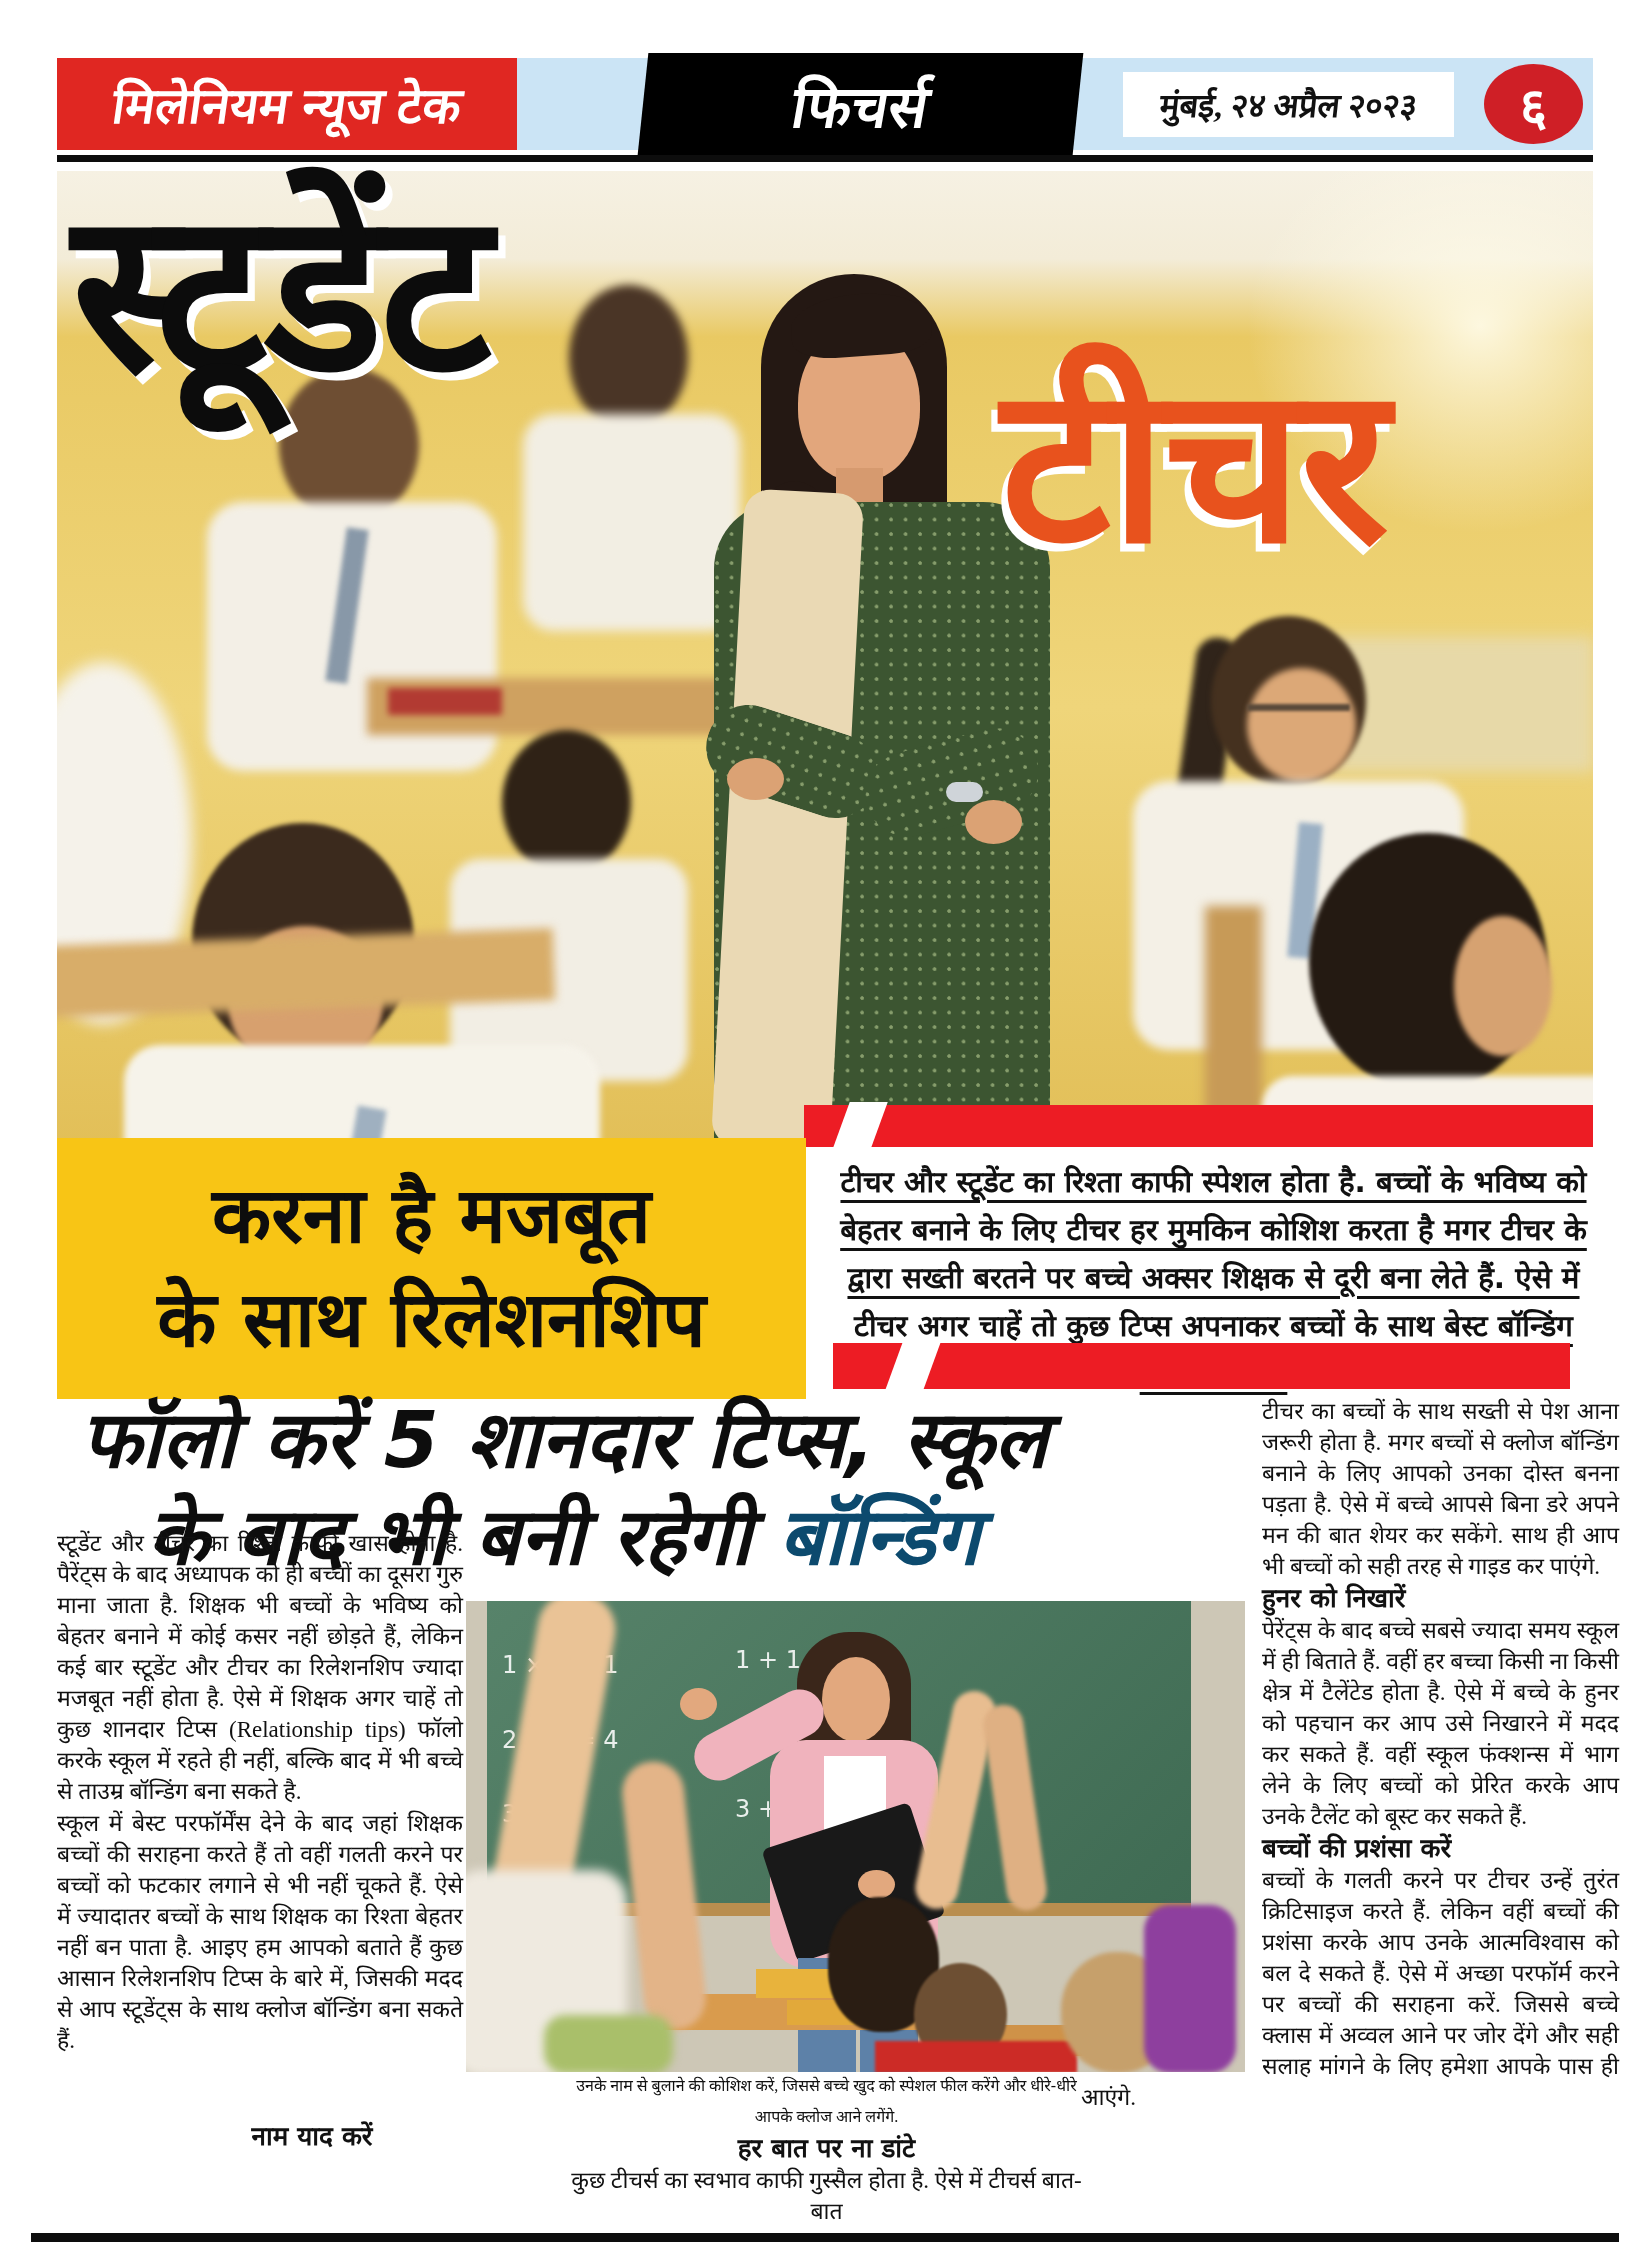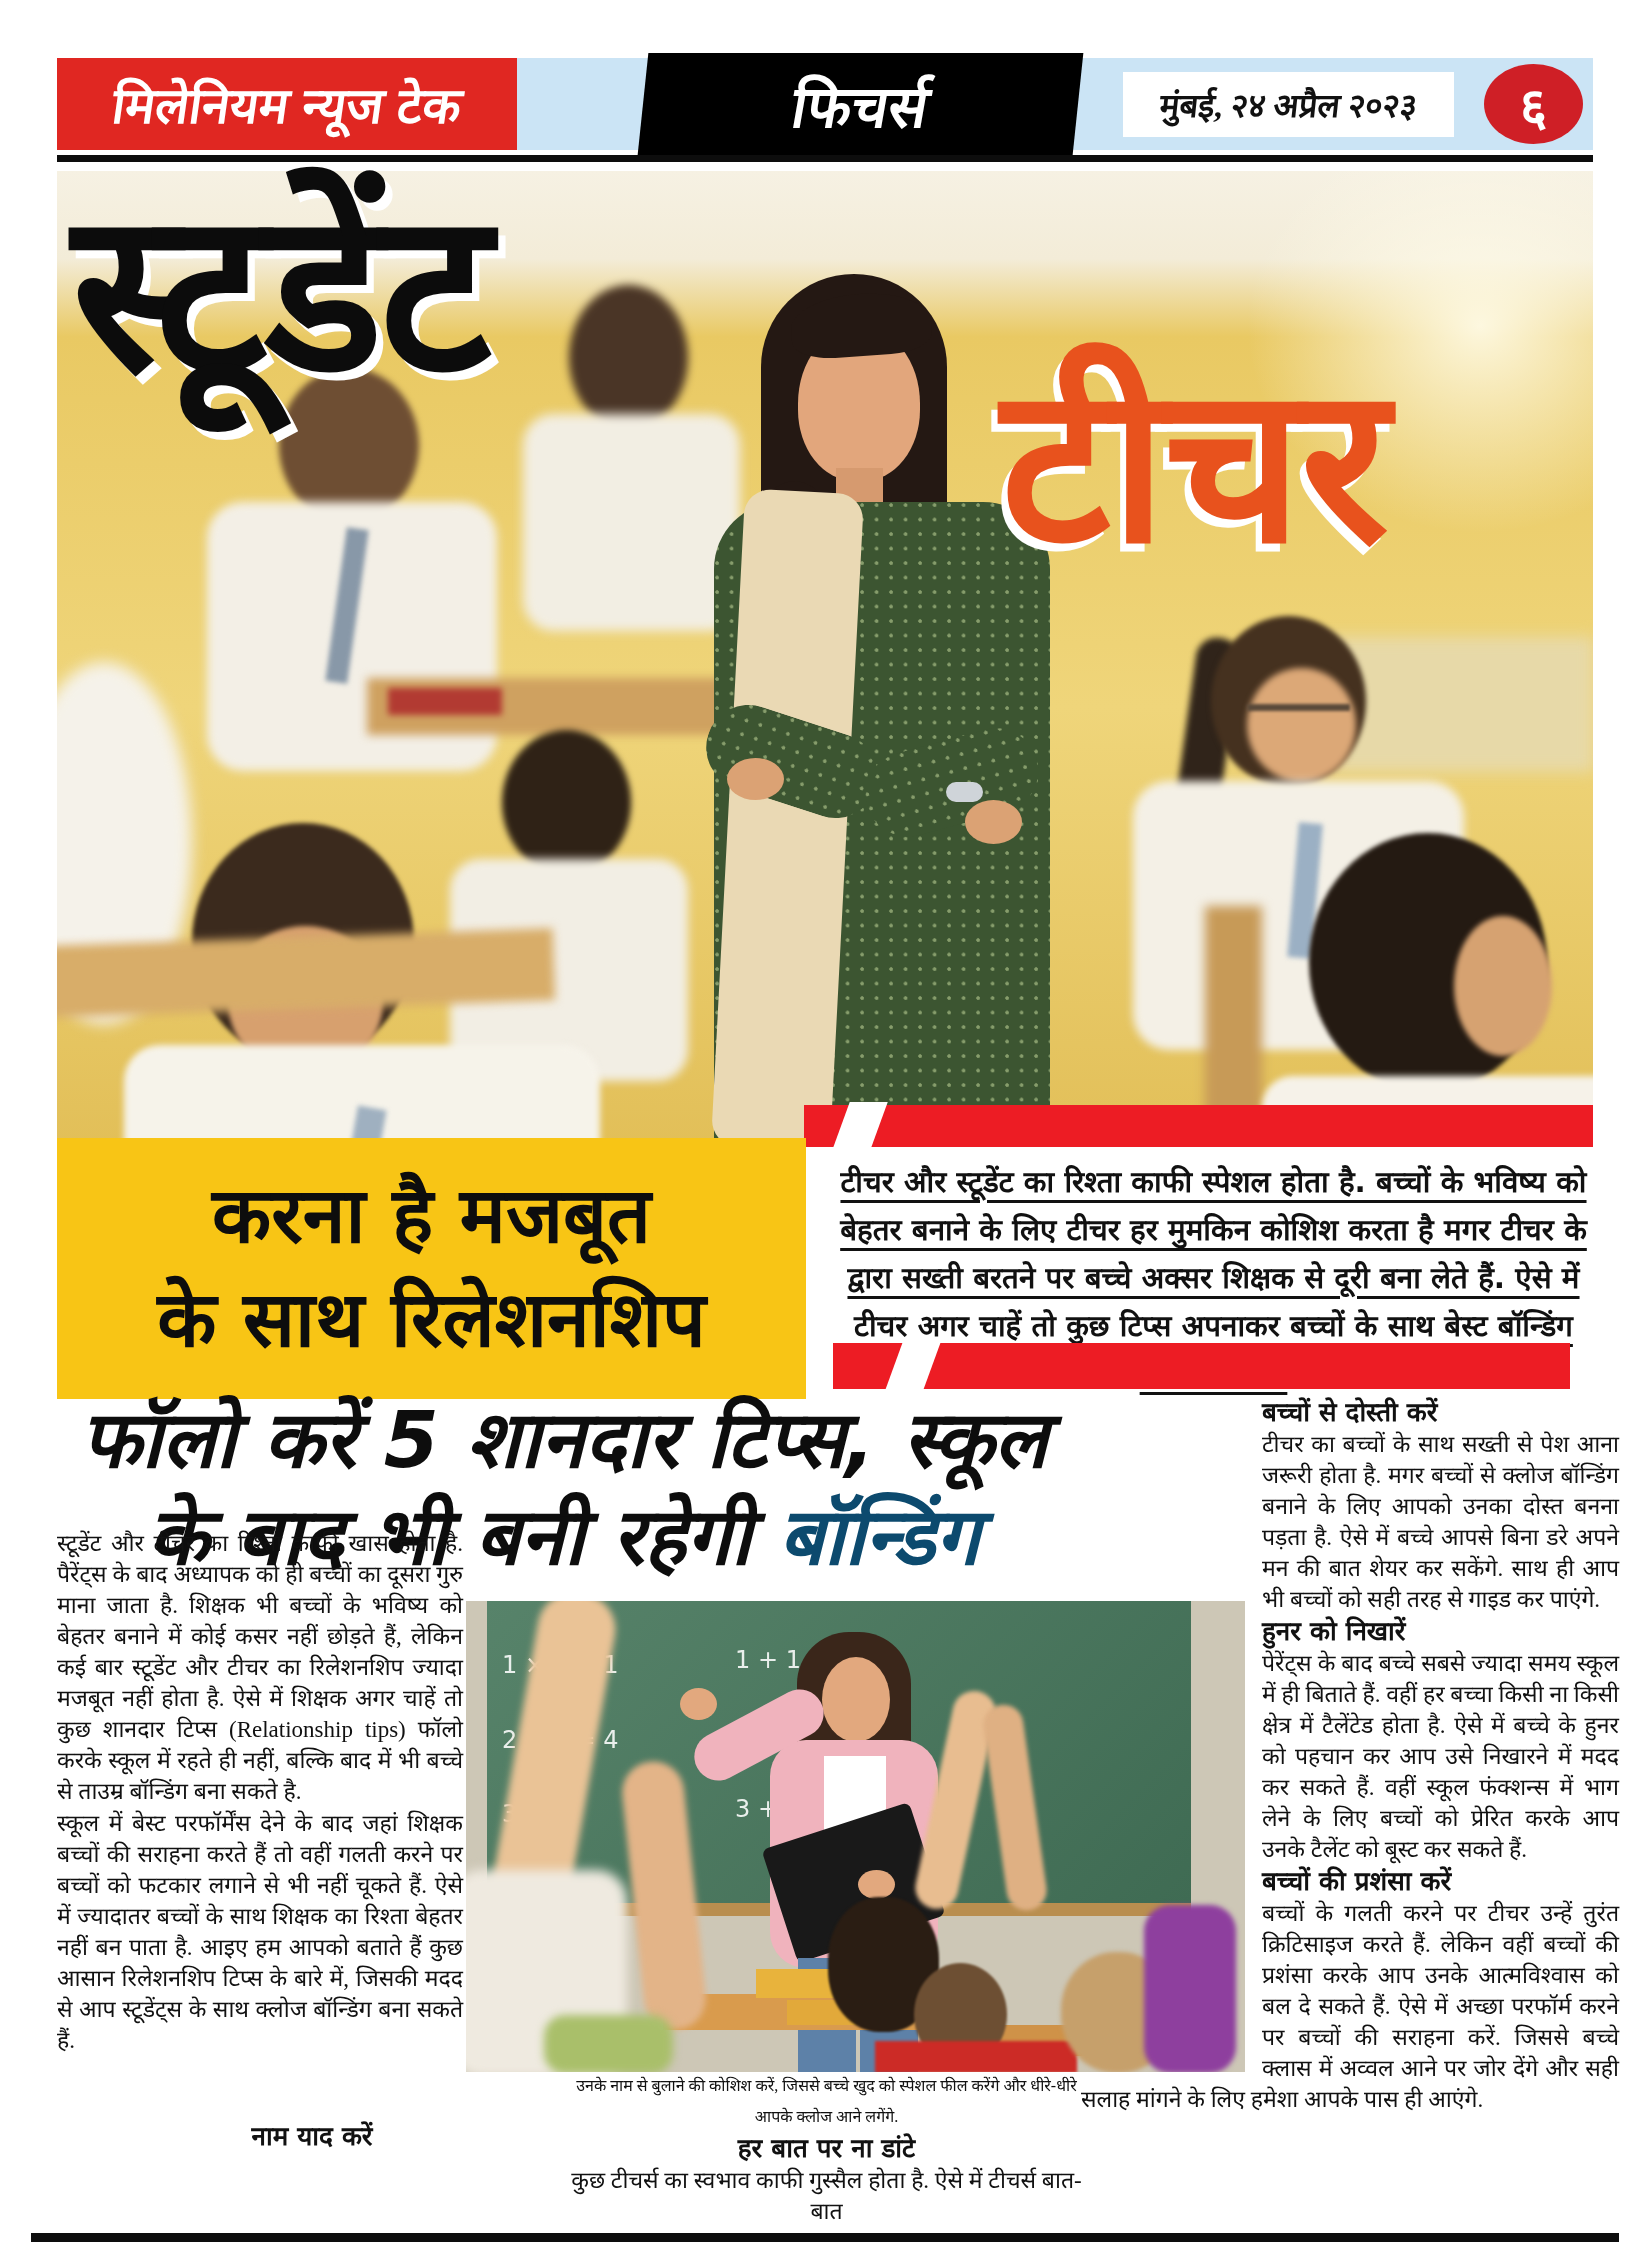--- a/index.html
+++ b/index.html
@@ -151,21 +151,20 @@
     <div><span>के बाद भी बनी रहेगी </span><span class="red">बॉन्डिंग</span></div>
   </div>
 
   <div class="abs bodycol colL">
     <p>स्टूडेंट और टीचर का रिश्ता काफी खास होता है. पैरेंट्स के बाद अध्यापक को ही बच्चों का दूसरा गुरु माना जाता है. शिक्षक भी बच्चों के भविष्य को बेहतर बनाने में कोई कसर नहीं छोड़ते हैं, लेकिन कई बार स्टूडेंट और टीचर का रिलेशनशिप ज्यादा मजबूत नहीं होता है. ऐसे में शिक्षक अगर चाहें तो कुछ शानदार टिप्स (Relationship tips) फॉलो करके स्कूल में रहते ही नहीं, बल्कि बाद में भी बच्चे से ताउम्र बॉन्डिंग बना सकते है.</p>
     <p>स्कूल में बेस्ट परफॉर्मेंस देने के बाद जहां शिक्षक बच्चों की सराहना करते हैं तो वहीं गलती करने पर बच्चों को फटकार लगाने से भी नहीं चूकते हैं. ऐसे में ज्यादातर बच्चों के साथ शिक्षक का रिश्ता बेहतर नहीं बन पाता है. आइए हम आपको बताते हैं कुछ आसान रिलेशनशिप टिप्स के बारे में, जिसकी मदद से आप स्टूडेंट्स के साथ क्लोज बॉन्डिंग बना सकते हैं.</p>
   </div>
 
   <div class="abs bodycol colR">
     <div class="intrude"></div>
-    <div class="bhead">बच्चों से दोस्ती करें</div>
     <p>टीचर का बच्चों के साथ सख्ती से पेश आना जरूरी होता है. मगर बच्चों से क्लोज बॉन्डिंग बनाने के लिए आपको उनका दोस्त बनना पड़ता है. ऐसे में बच्चे आपसे बिना डरे अपने मन की बात शेयर कर सकेंगे. साथ ही आप भी बच्चों को सही तरह से गाइड कर पाएंगे.</p>
     <div class="bhead">हुनर को निखारें</div>
     <p>पेरेंट्स के बाद बच्चे सबसे ज्यादा समय स्कूल में ही बिताते हैं. वहीं हर बच्चा किसी ना किसी क्षेत्र में टैलेंटेड होता है. ऐसे में बच्चे के हुनर को पहचान कर आप उसे निखारने में मदद कर सकते हैं. वहीं स्कूल फंक्शन्स में भाग लेने के लिए बच्चों को प्रेरित करके आप उनके टैलेंट को बूस्ट कर सकते हैं.</p>
     <div class="bhead">बच्चों की प्रशंसा करें</div>
     <p>बच्चों के गलती करने पर टीचर उन्हें तुरंत क्रिटिसाइज करते हैं. लेकिन वहीं बच्चों की प्रशंसा करके आप उनके आत्मविश्वास को बल दे सकते हैं. ऐसे में अच्छा परफॉर्म करने पर बच्चों की सराहना करें. जिससे बच्चे क्लास में अव्वल आने पर जोर देंगे और सही सलाह मांगने के लिए हमेशा आपके पास ही आएंगे.</p>
   </div>
 
   <div class="abs" id="mphoto">
     <div class="board"></div>
     <div class="chalk" style="left:36px;top:9.3px;">

